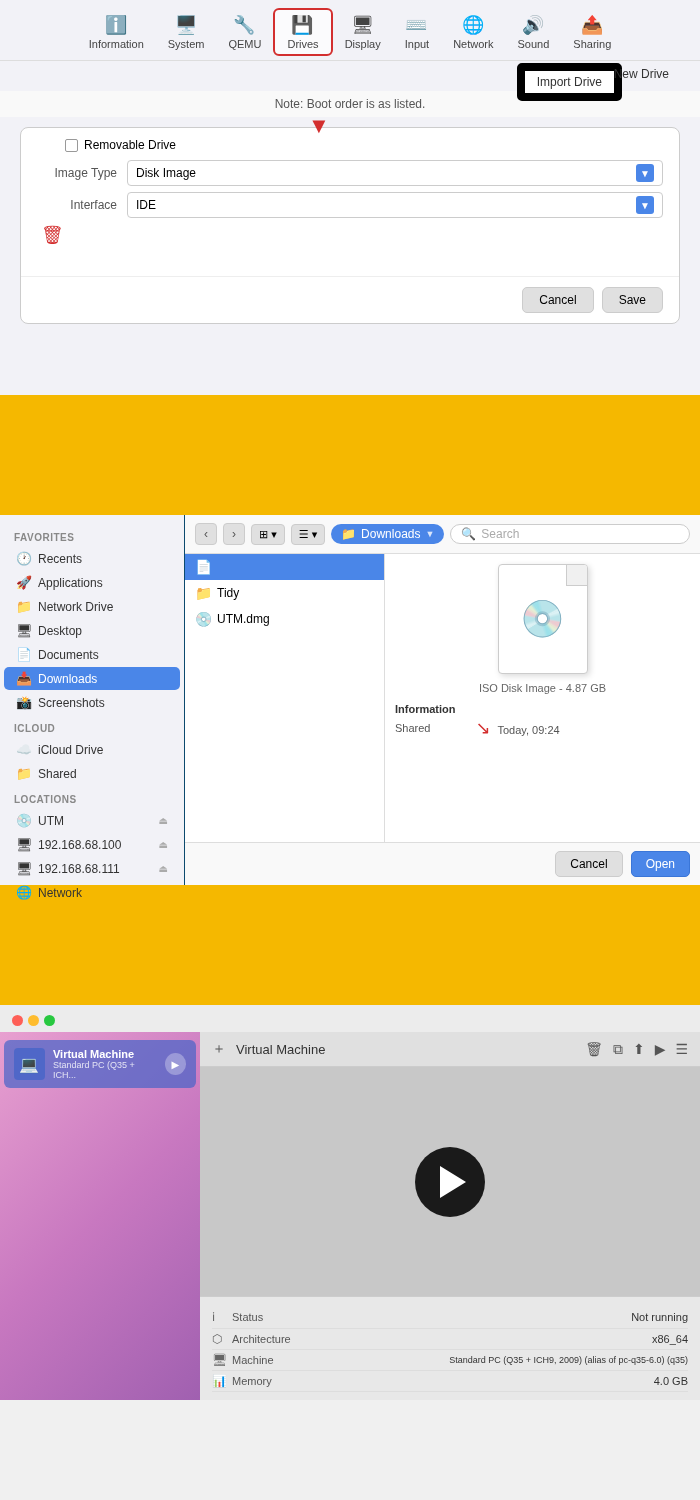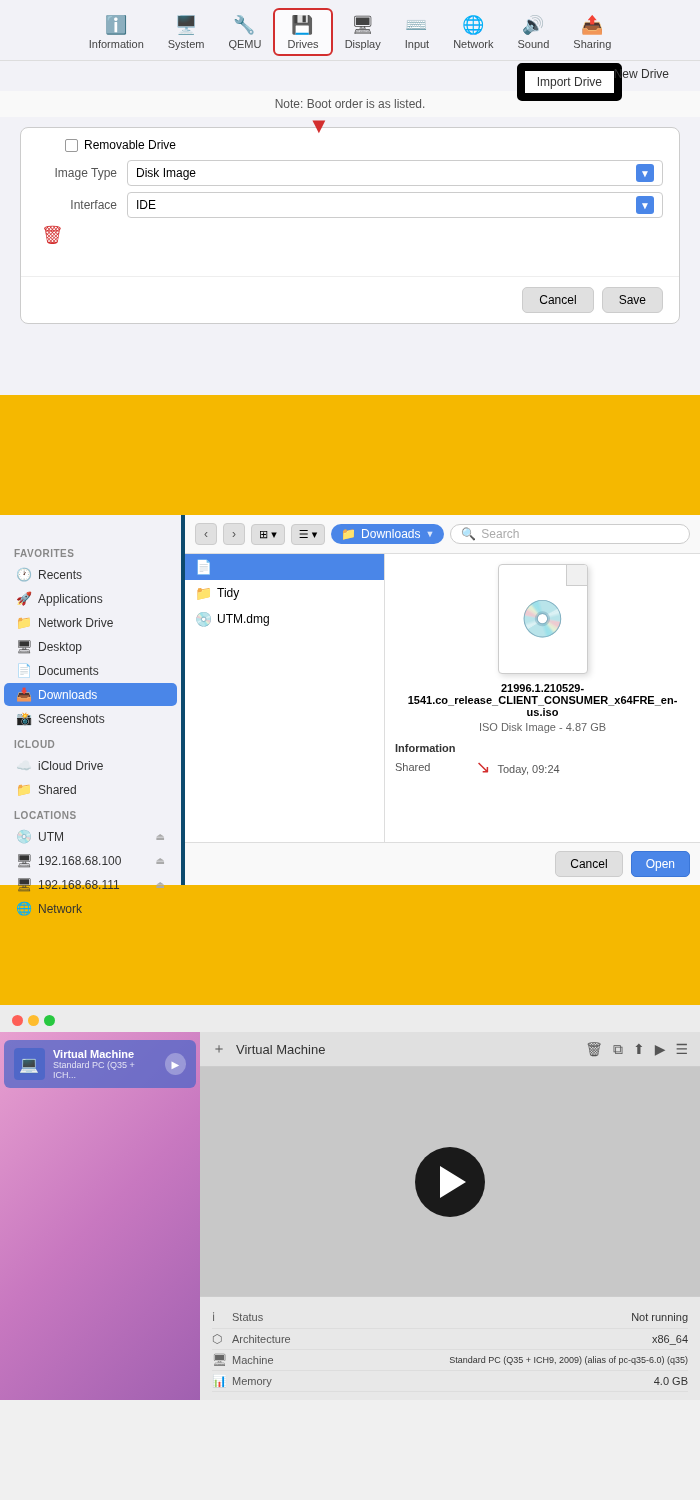--- a/index.html
+++ b/index.html
@@ -206,22 +206,22 @@
     .section2 {
       background: white;
       position: relative;
       height: 370px;
       display: flex;
     }
 
     .sidebar {
       width: 185px;
       background: #f2f2f7;
-      border-right: 4px solid #0c4a6e;
-      padding: 25px 0;
+      border-right: 1px solid #0c4a6e;
+      padding: 9px 0;
       font-size: 12px;
     }
 
     .sidebar-section-label {
       font-size: 10px;
       color: #888;
       font-weight: 600;
       padding: 8px 14px 3px;
       text-transform: uppercase;
       letter-spacing: 0.5px;
@@ -805,21 +805,20 @@
           <span class="file-icon">💿</span>
           <span>UTM.dmg</span>
         </div>
       </div>
 
       <div class="file-preview">
         <div class="disk-image-icon">
           <span class="disk-visual">💿</span>
         </div>
         <div style="height:8px;"></div>
-        <div class="preview-filename">21996.1.210529-1541.co_release_CLIENT_CONSUMER_x64FRE_en-us.iso</div>
         <div class="preview-type">ISO Disk Image - 4.87 GB</div>
         <div class="preview-label">Information</div>
         <div class="preview-created">
           <span>Shared</span>
           <span style="margin-left:40px; position:relative;">
             <span style="color:#d32f2f; font-size:18px; margin-right:4px;">↘</span>
             <span>Today, 09:24</span>
           </span>
         </div>
       </div>

